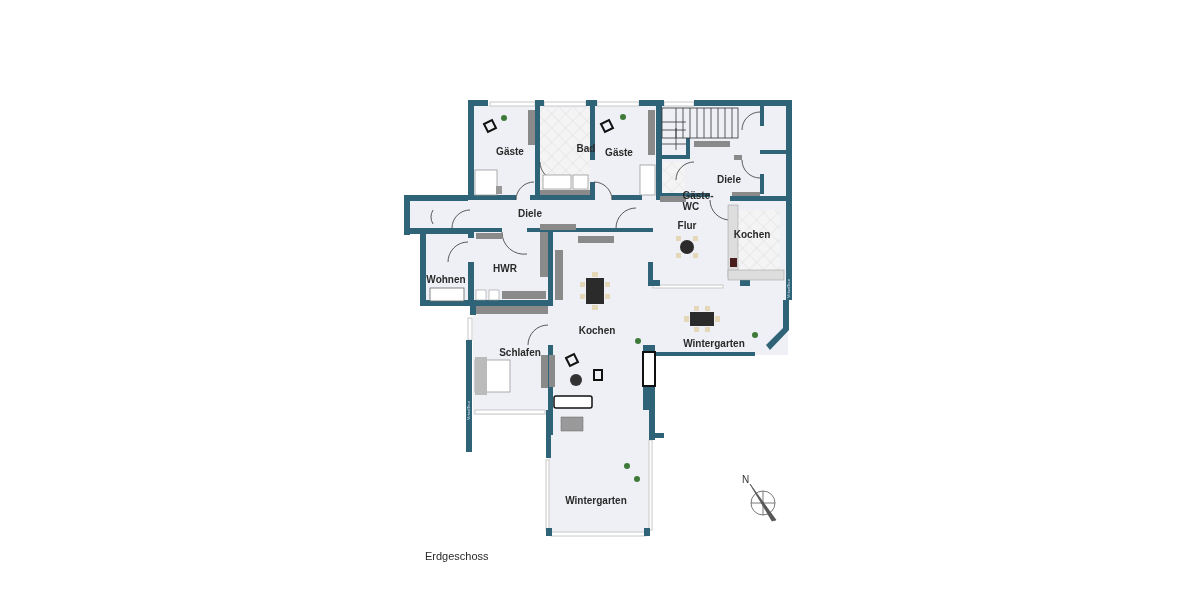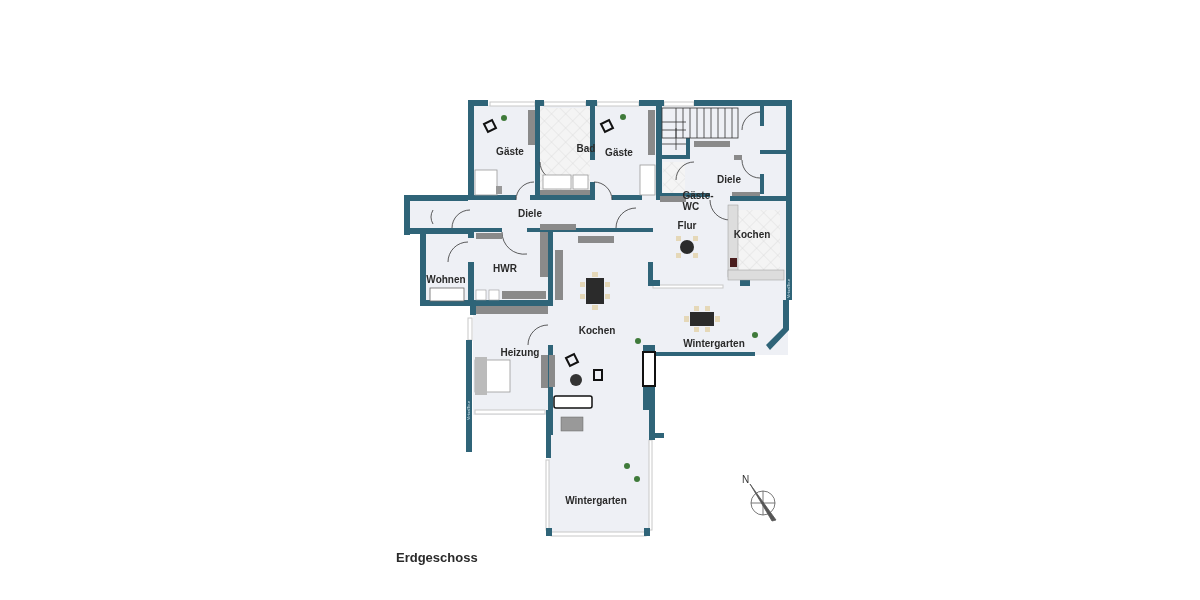--- a/index.html
+++ b/index.html
@@ -1,19 +1,19 @@
 <!DOCTYPE html>
 <html><head>
 <meta charset="utf-8">
 <style>
   html, body { margin: 0; padding: 0; background: #ffffff; }
   body { width: 1200px; height: 600px; position: relative; overflow: hidden; font-family: "Liberation Sans", sans-serif; }
   #plan { position: absolute; left: 0; top: 0; width: 1200px; height: 600px; }
   .room-label { position: absolute; font-size: 10px; font-weight: bold; color: #2a2a2a; transform: translate(-50%, -50%); white-space: nowrap; text-align: left; line-height: 11px; }
-  .floor-label { position: absolute; left: 396px; top: 550px; font-size: 13px; font-weight: bold; color: #2a2a2a; }
+  .floor-label { position: absolute; left: 425px; top: 550px; font-size: 11px; font-weight: normal; color: #2a2a2a; }
   .compass-n { position: absolute; left: 742px; top: 474px; font-size: 10px; color: #333; }
   .watermark { position: absolute; font-size: 4px; color: #cfe3ec; transform: rotate(-90deg); transform-origin: left top; white-space: nowrap; }
 </style>
 </head>
 <body>
 
 <svg id="plan" viewBox="0 0 1200 600" xmlns="http://www.w3.org/2000/svg">
 
   <g fill="#eef0f5">
     <rect x="474" y="105" width="314" height="95"></rect>
@@ -258,21 +258,21 @@
   <div class="room-label" style="left:698px;top:201px;white-space:pre-line">Gäste-
 WC</div>
   <div class="room-label" style="left:729px;top:179px">Diele</div>
   <div class="room-label" style="left:530px;top:213px">Diele</div>
   <div class="room-label" style="left:687px;top:225px">Flur</div>
   <div class="room-label" style="left:752px;top:234px">Kochen</div>
   <div class="room-label" style="left:505px;top:268px">HWR</div>
   <div class="room-label" style="left:446px;top:279px">Wohnen</div>
   <div class="room-label" style="left:597px;top:330px">Kochen</div>
   <div class="room-label" style="left:714px;top:343px">Wintergarten</div>
-  <div class="room-label" style="left:520px;top:352px">Heizung</div>
+  <div class="room-label" style="left:520px;top:352px">Schlafen</div>
   <div class="room-label" style="left:596px;top:500px">Wintergarten</div>
 </div>
 
 <div class="compass-n">N</div>
 <div class="floor-label">Erdgeschoss</div>
 
 <div class="watermark" style="left:466px;top:420px">VirtualTour</div>
 <div class="watermark" style="left:786px;top:298px">VirtualTour</div>
 
 </body></html>

